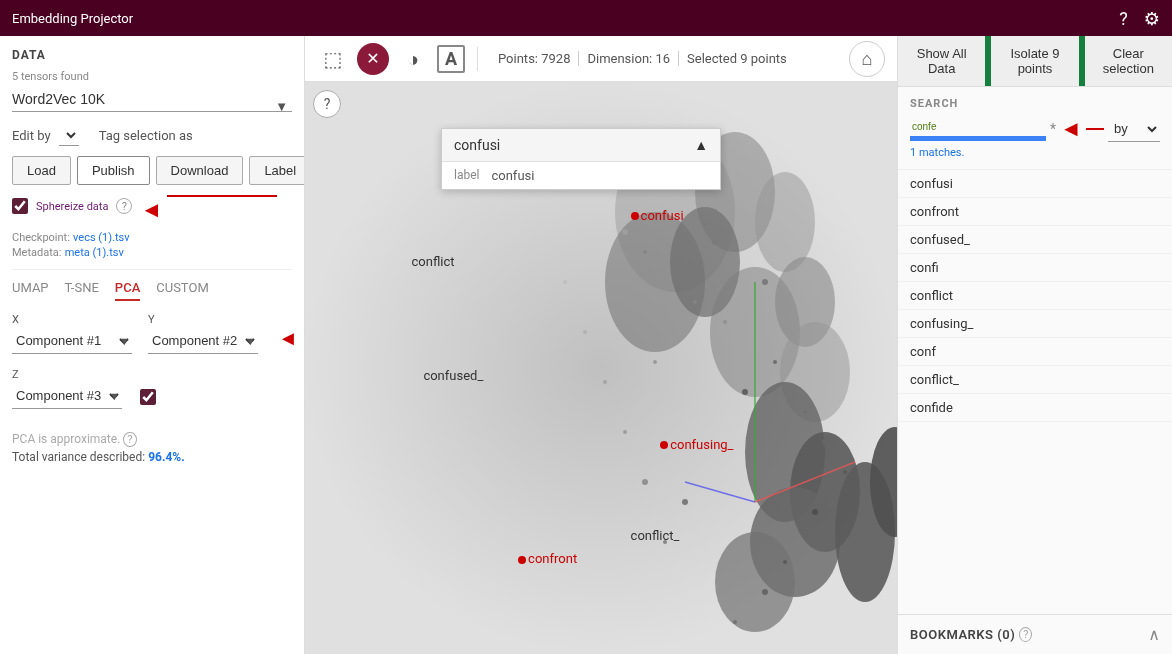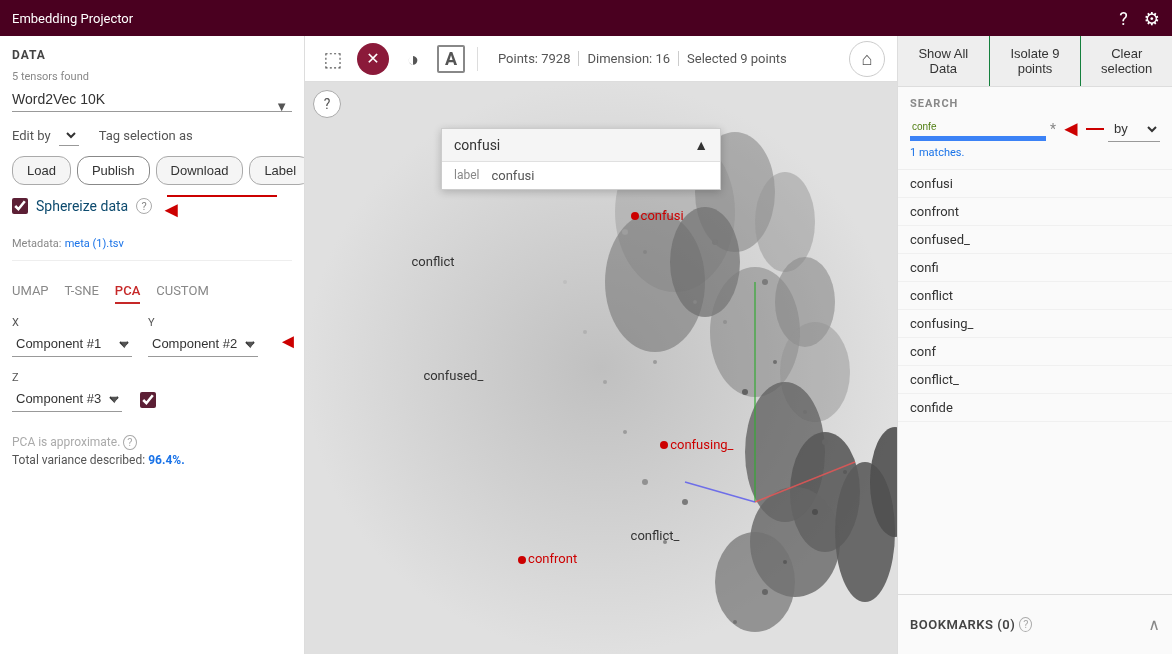--- a/index.html
+++ b/index.html
@@ -64,34 +64,34 @@
       cursor: pointer;
     }
     .btn-row { display: flex; gap: 6px; margin-bottom: 12px; }
     .btn {
       border: 1px solid #aaa;
       background: #f5f5f5;
       padding: 6px 14px;
       font-size: 13px;
       color: #333;
       cursor: pointer;
-      border-radius: 12px;
+      border-radius: 2px;
     }
     .sphereize-row {
       display: flex;
       align-items: center;
       gap: 8px;
       margin-bottom: 8px;
     }
     .sphereize-row input[type=checkbox] { accent-color: #5c1f35; width: 16px; height: 16px; }
-    .sphereize-row .sphere-label { font-size: 14px; color: #0c4a6e; }
+    .sphereize-row .sphere-label { font-size: 11px; color: #701a75; }
     .info-icon { font-size: 11px; color: #888; cursor: pointer; border: 1px solid #aaa; border-radius: 50%; width: 16px; height: 16px; display: inline-flex; align-items: center; justify-content: center; }
     .red-arrow-block { display: flex; align-items: center; position: relative; }
     .divider { border: none; border-top: 1px solid #eee; margin: 10px 0; }
-    .tabs-row { display: flex; gap: 16px; margin-bottom: 12px; margin-top: 12px; }
+    .tabs-row { display: flex; gap: 16px; margin-bottom: 12px; }
     .tab-item {
       font-size: 13px;
       color: #888;
       cursor: pointer;
       padding-bottom: 4px;
     }
     .tab-item.active { color: #c62828; border-bottom: 2px solid #c62828; font-weight: 500; }
     .pca-controls { display: flex; flex-direction: column; gap: 10px; }
     .axis-row { display: flex; gap: 16px; align-items: flex-start; }
     .axis-col { display: flex; flex-direction: column; gap: 2px; }
@@ -216,21 +216,21 @@
       border-bottom: 1px solid #ddd;
     }
     .action-btn {
       flex: 1;
       padding: 10px 6px;
       font-size: 13px;
       text-align: center;
       cursor: pointer;
       background: #eeeeee;
       border: none;
-      border-right: 1px solid #15803d;
+      border-right: 6px solid #15803d;
       color: #333;
     }
     .action-btn:last-child { border-right: none; }
     .search-section { padding: 10px 12px; border-bottom: 1px solid #eee; }
     .search-section .search-label { font-size: 11px; color: #888; text-transform: uppercase; margin-bottom: 6px; letter-spacing: 1px; font-weight: bold; }
     .search-input-row {
       display: flex;
       align-items: center;
       gap: 4px;
     }
@@ -257,21 +257,21 @@
     .matches-text { font-size: 11px; color: #1a73e8; margin-top: 4px; }
     .search-results { overflow-y: auto; flex: 1; }
     .result-item {
       padding: 6px 12px;
       font-size: 13px;
       color: #333;
       cursor: pointer;
       border-bottom: 1px solid #f0f0f0;
     }
     .bookmarks-section {
-      padding: 20px 12px;
+      padding: 10px 12px;
       border-top: 1px solid #ddd;
       display: flex;
       align-items: center;
       justify-content: space-between;
     }
     .bookmarks-title { font-size: 13px; font-weight: 600; color: #444; letter-spacing: 0.5px; }
     .collapse-icon { font-size: 16px; color: #888; cursor: pointer; }
   </style>
 </head>
 <body>
@@ -316,21 +316,25 @@
       <div class="sphereize-row">
         <input type="checkbox" checked="" style="accent-color: rgb(92, 31, 53);">
         <span class="sphere-label">Sphereize data</span>
         <span class="info-icon">?</span>
       </div>
 
       <span style="color:#c00;font-size:22px;margin-left:8px;">◄</span>
       <div style="position:absolute;left:155px;top:-2px;width:110px;height:2px;background:#c00;"></div>
     </div>
 
-    <div style="margin-top:12px;">
+    <div style="margin-top:6px;">
+      <span style="font-size:11px;color:#888;">Checkpoint:</span>
+      <span style="font-size:11px;color:#1a73e8;cursor:pointer;">vecs (1).tsv</span>
+    </div>
+    <div style="margin-top:0;">
       <span style="font-size:11px;color:#888;">Metadata:</span>
       <span style="font-size:11px;color:#1a73e8;cursor:pointer;">meta (1).tsv</span>
     </div>
 
     <hr class="divider">
 
     <div class="tabs-row">
       <span class="tab-item">UMAP</span>
       <span class="tab-item">T-SNE</span>
       <span class="tab-item active">PCA</span>

